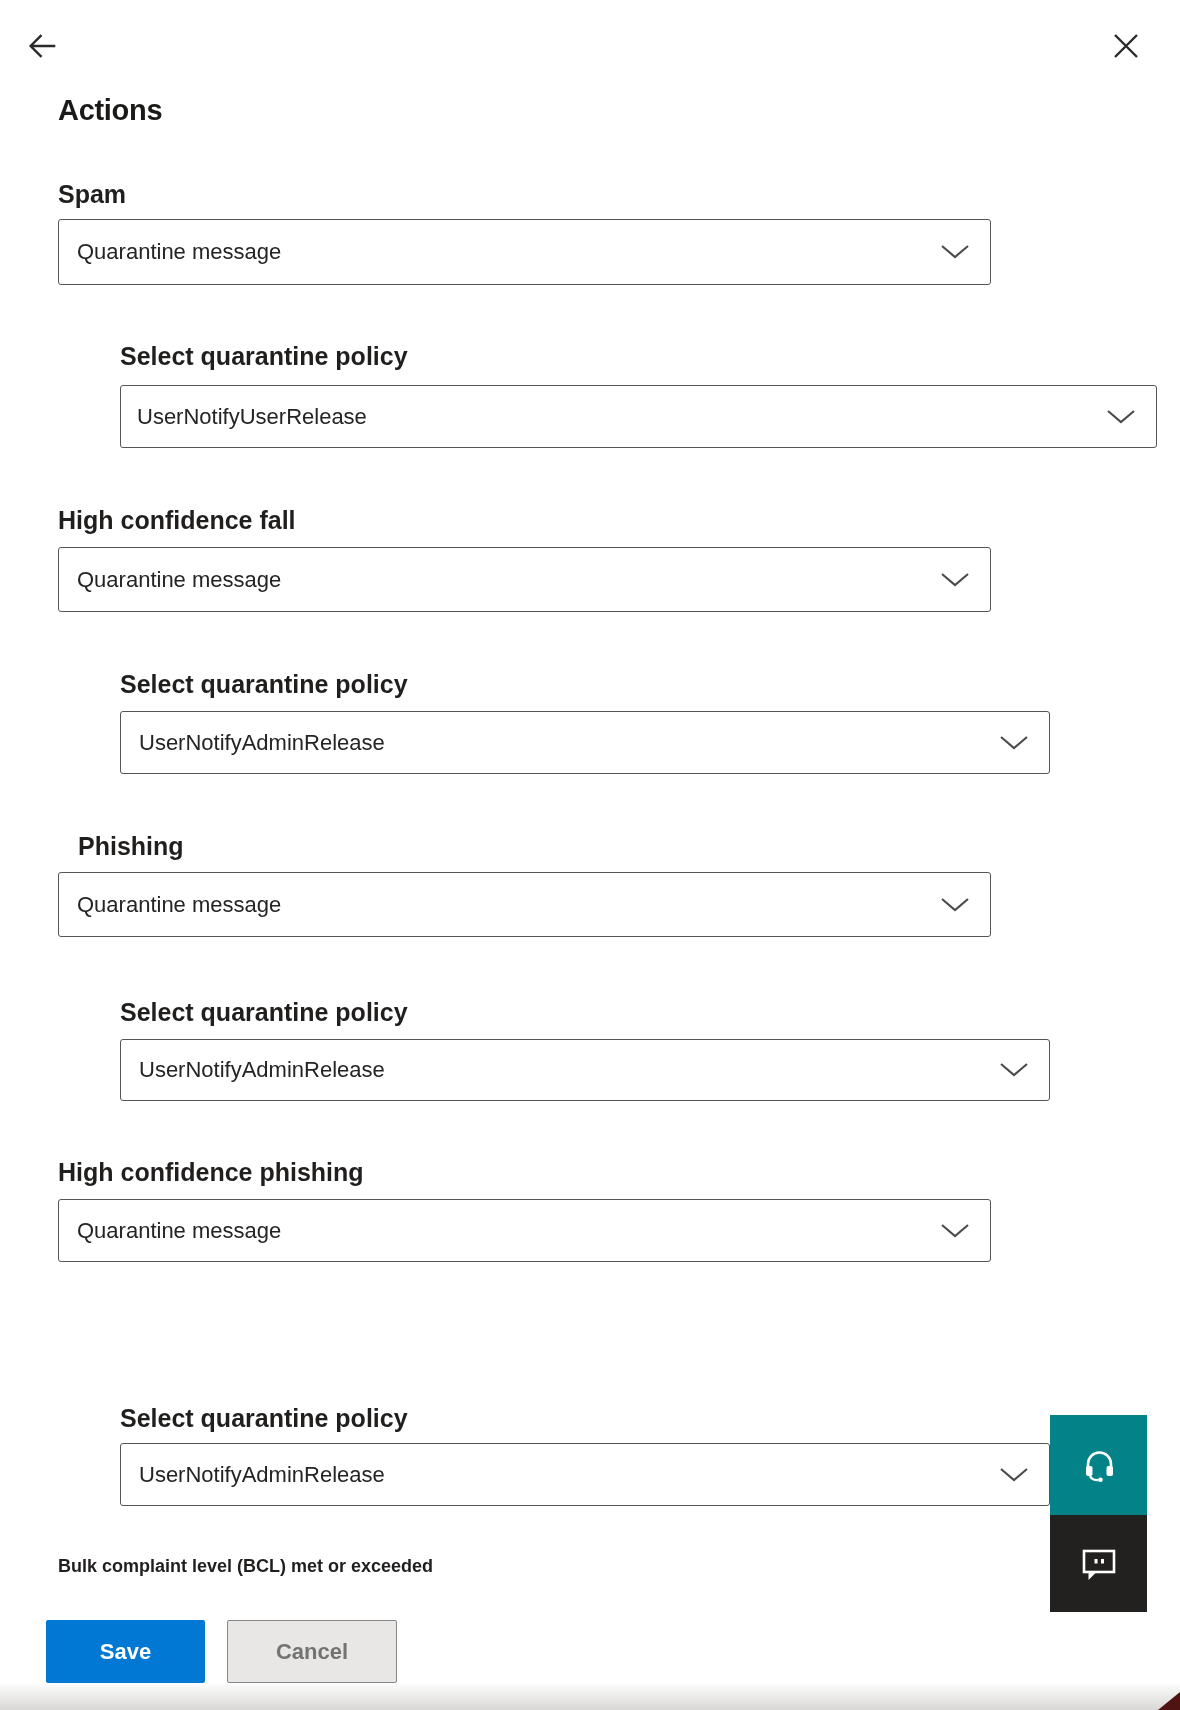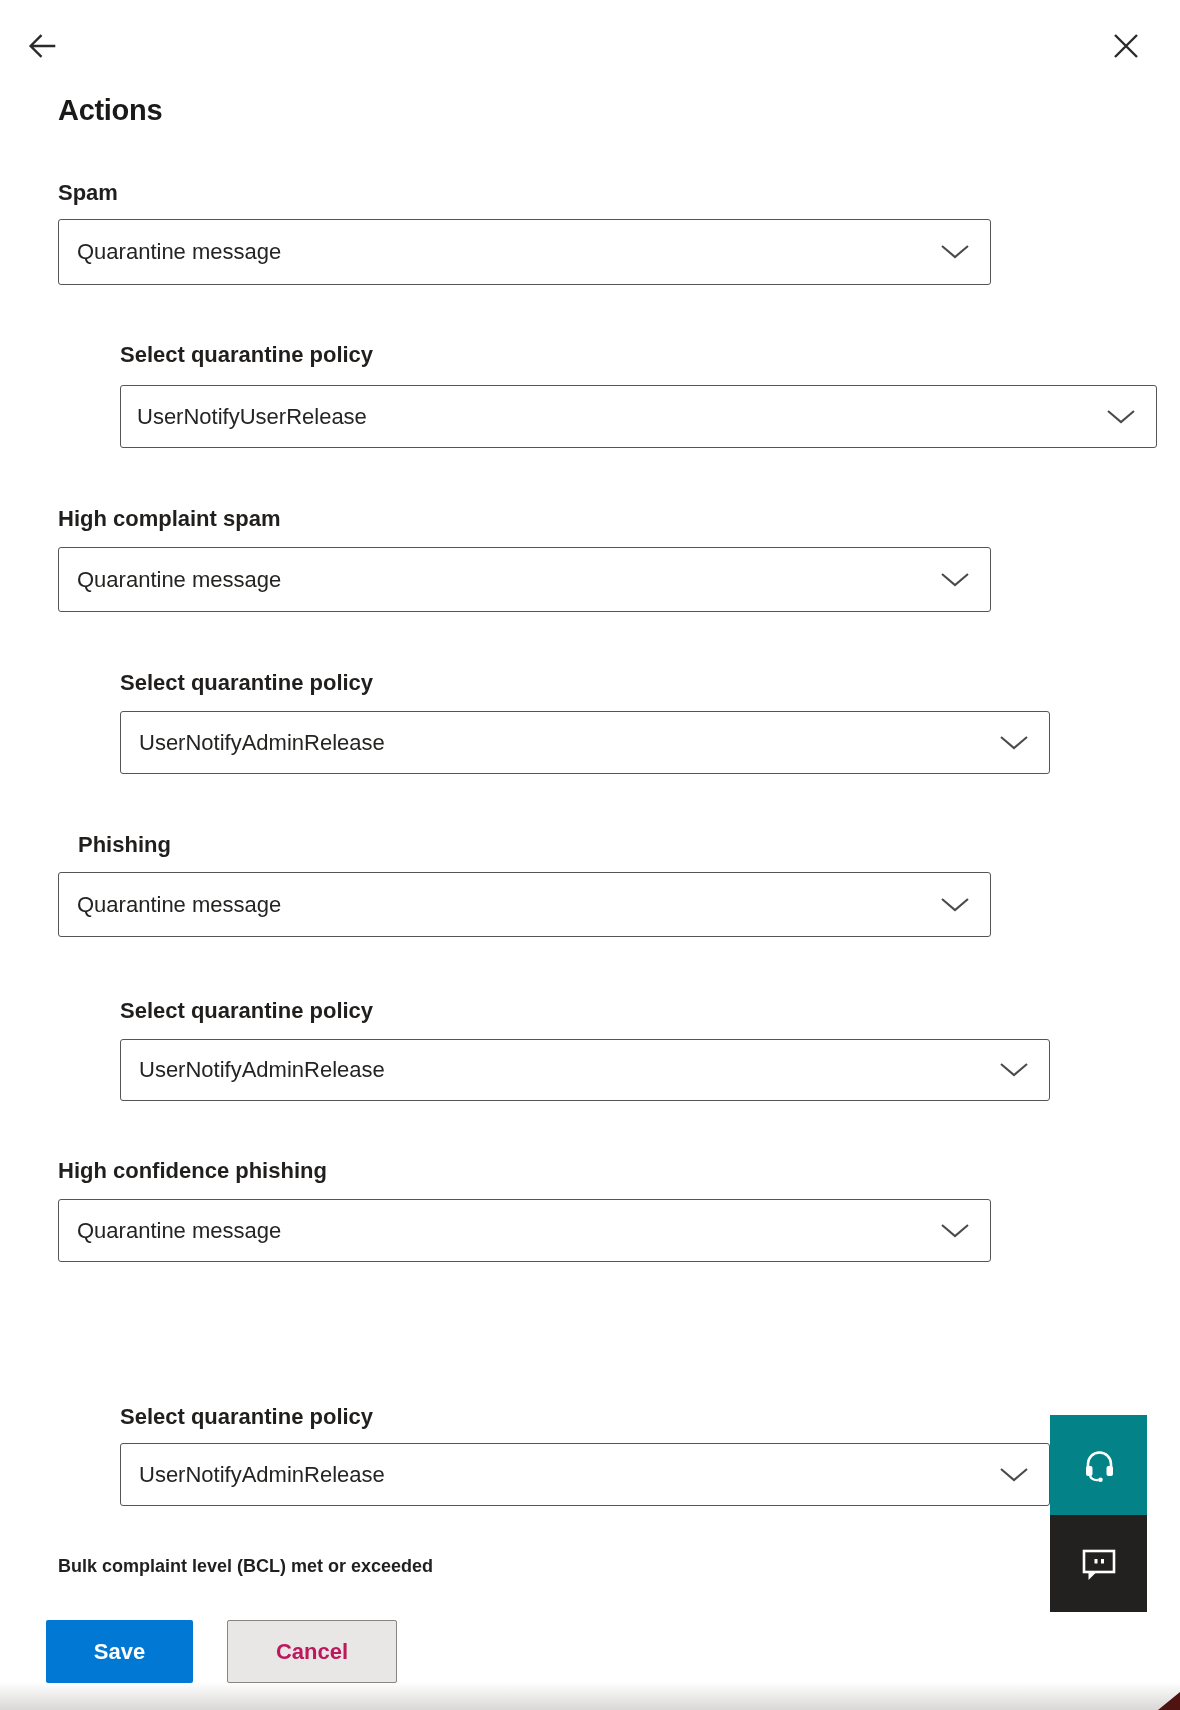--- a/index.html
+++ b/index.html
@@ -2,37 +2,37 @@
 <html><head>
 <meta charset="utf-8">
 <style>
   html,body{margin:0;padding:0;background:#ffffff;}
   .canvas{
     position:relative;width:1180px;height:1710px;overflow:hidden;background:#ffffff;
     font-family:"Liberation Sans","DejaVu Sans",sans-serif;color:#201f1e;
   }
   .icon-btn{position:absolute;width:44px;height:44px;display:flex;align-items:center;justify-content:center;cursor:pointer;background:transparent;border:none;}
   .page-title{position:absolute;left:58px;top:94px;font-size:29px;font-weight:700;color:#1b1a19;letter-spacing:-0.3px;}
-  .sec-label{position:absolute;font-size:22px;font-weight:600;color:#211f1e;white-space:nowrap;}
+  .sec-label{position:absolute;font-size:25px;font-weight:600;color:#211f1e;white-space:nowrap;}
   .select{
     position:absolute;box-sizing:border-box;background:#ffffff;
     border:1.5px solid #575553;border-radius:3px;
     display:flex;align-items:center;
     padding:0 60px 0 18px;font-size:22px;color:#252423;cursor:pointer;
   }
   .select .val{white-space:nowrap;overflow:hidden;}
   .chev{position:absolute;right:20px;top:50%;transform:translateY(-50%);line-height:0;}
   .note{position:absolute;left:58px;top:1306px;width:1090px;font-size:22.5px;line-height:37px;color:#252423;}
   .note span{display:block;white-space:nowrap;}
   .clipped-label{position:absolute;left:58px;top:1556px;font-size:18px;font-weight:600;color:#211f1e;z-index:1;white-space:nowrap;}
   .footer{position:absolute;left:0;top:1590px;width:1180px;height:120px;background:#ffffff;z-index:2;}
   .btn{position:absolute;top:30px;height:63px;box-sizing:border-box;display:flex;align-items:center;justify-content:center;
        font-size:22px;font-weight:600;border-radius:2px;cursor:pointer;font-family:inherit;}
-  .btn-save{left:46px;width:147px;background:#0078d4;color:#ffffff;border:none;}
-  .btn-cancel{left:227px;width:170px;background:#e8e7e6;color:#be185d;border:1.5px solid #868584;}
+  .btn-save{left:46px;width:159px;background:#0078d4;color:#ffffff;border:none;}
+  .btn-cancel{left:227px;width:170px;background:#e8e7e6;color:#737373;border:1.5px solid #868584;}
   .tile{position:absolute;left:1050px;width:97px;display:flex;align-items:center;justify-content:center;cursor:pointer;z-index:3;border:none;}
   .tile-help{top:1415px;height:100px;background:#038387;}
   .tile-feedback{top:1515px;height:97px;background:#222120;}
   .bottom-fade{position:absolute;left:0;top:1682px;width:1180px;height:28px;z-index:4;pointer-events:none;
        background:linear-gradient(to bottom, rgba(255,255,255,0), #d9d8d6);}
   .corner-wedge{position:absolute;left:1158px;top:1692px;width:0;height:0;z-index:5;
        border-right:22px solid #4f1311;border-top:18px solid transparent;}
 </style>
 </head>
 <body>
@@ -69,21 +69,21 @@
   <div class="sec-label" style="left:120px;top:342px;">Select quarantine policy</div>
   <div class="select" style="left:120px;top:385px;width:1037px;height:63px;padding-left:16px;">
     <span class="val">UserNotifyUserRelease</span>
     <span class="chev">
       <svg width="30" height="16" viewBox="0 0 30 16">
           <polyline points="2,2 15,13 28,2" fill="none" stroke="#4c4a48" stroke-width="2.1"></polyline>
         </svg>
     </span>
   </div>
 
-  <div class="sec-label" style="left:58px;top:506px;">High complaint spam</div>
+  <div class="sec-label" style="left:58px;top:506px;">High confidence fall</div>
   <div class="select" style="left:58px;top:547px;width:933px;height:65px;">
     <span class="val">Quarantine message</span>
     <span class="chev">
       <svg width="30" height="16" viewBox="0 0 30 16">
           <polyline points="2,2 15,13 28,2" fill="none" stroke="#4c4a48" stroke-width="2.1"></polyline>
         </svg>
     </span>
   </div>
   <div class="sec-label" style="left:120px;top:670px;">Select quarantine policy</div>
   <div class="select" style="left:120px;top:711px;width:930px;height:63px;">

